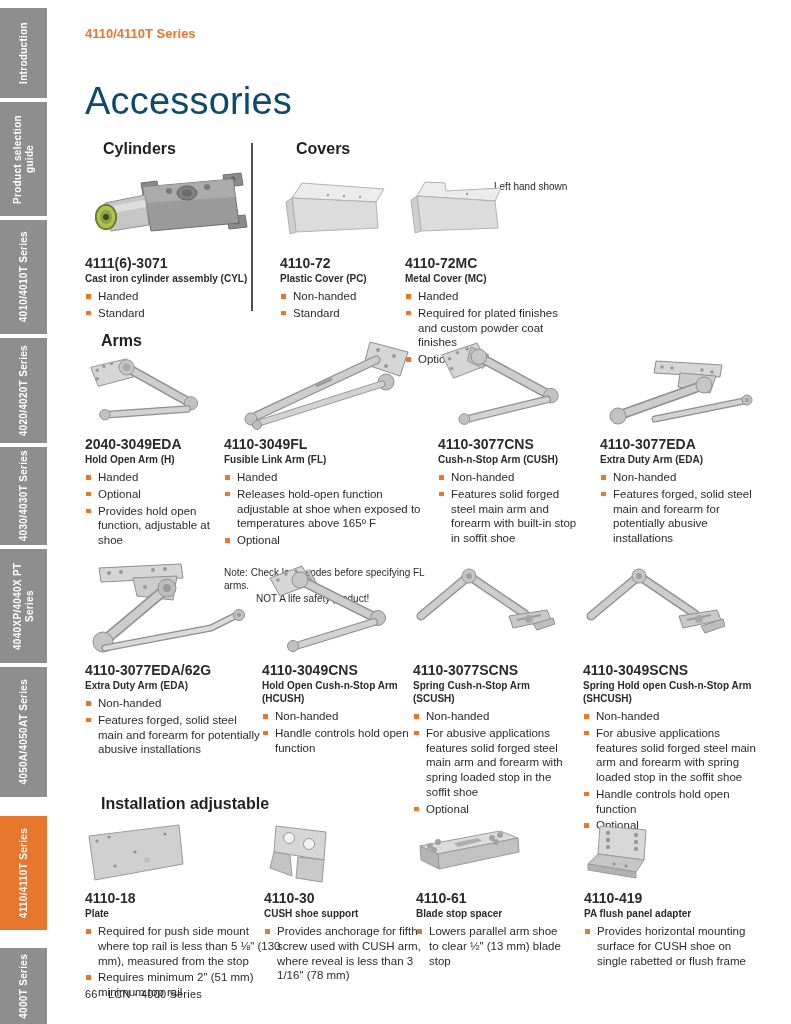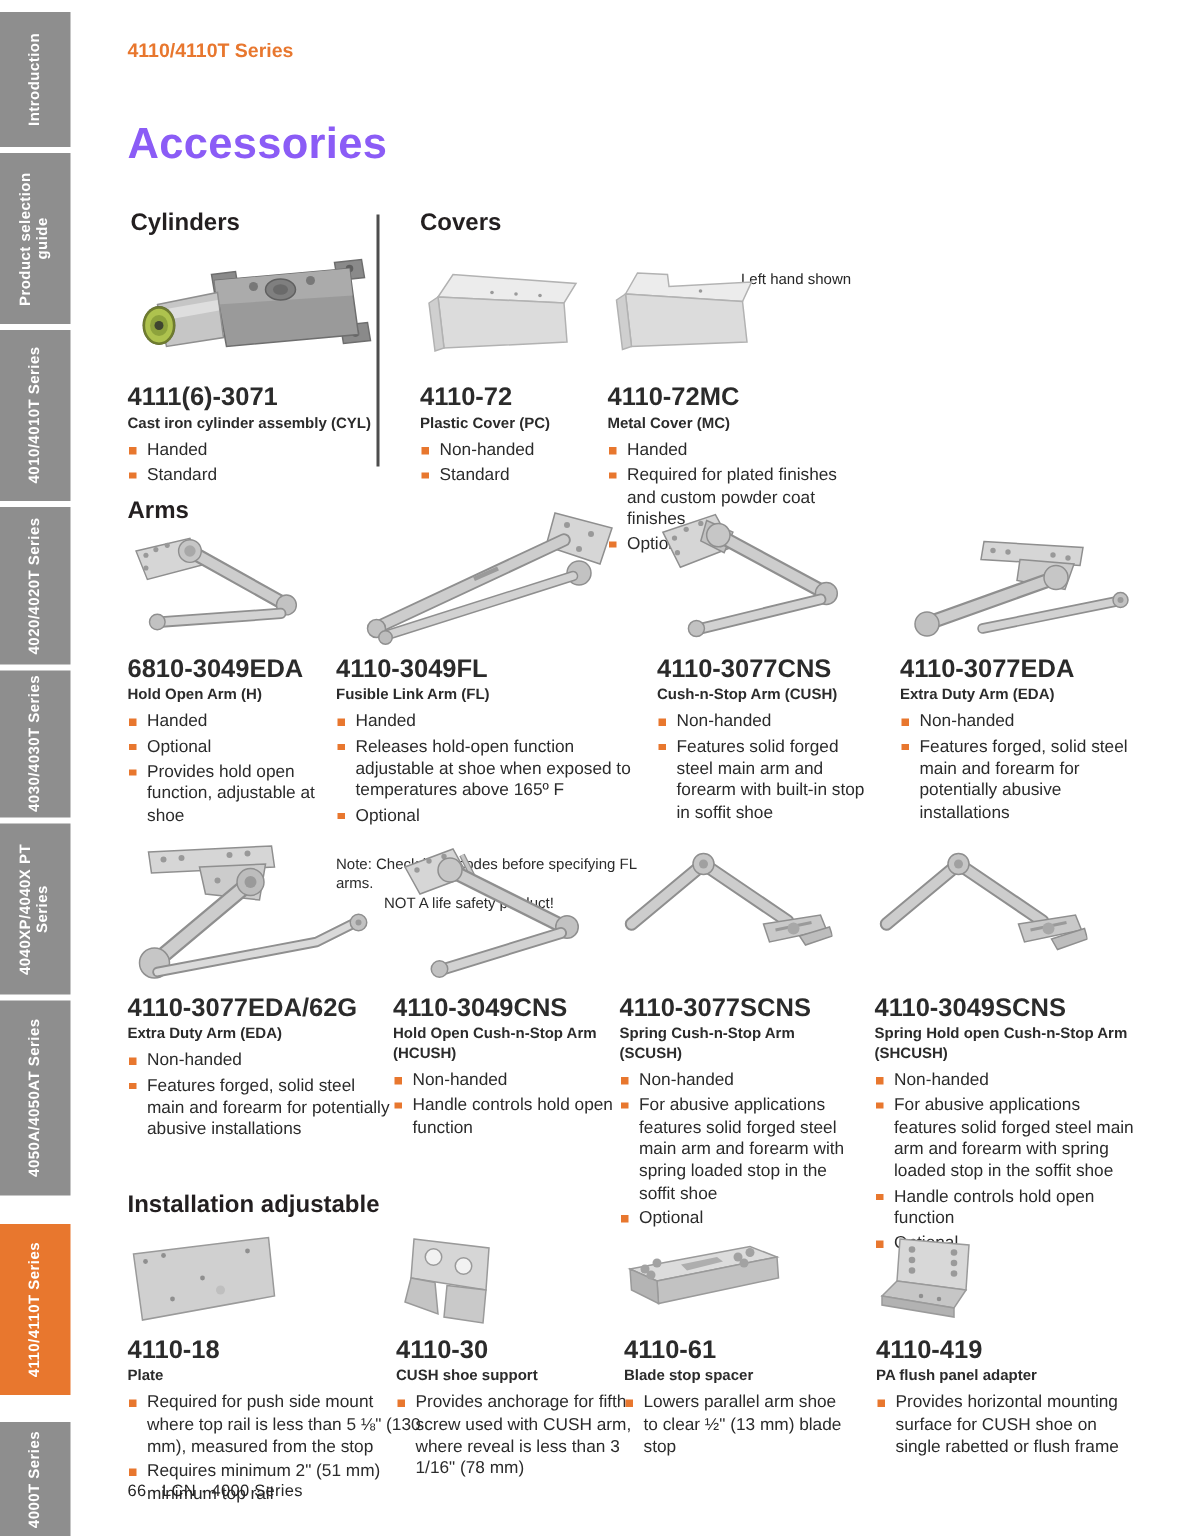--- a/index.html
+++ b/index.html
@@ -11,36 +11,36 @@
   .tab { position:absolute; left:0; width:47px; background:#8E8E8E;
          display:flex; align-items:center; justify-content:center; }
   .tab span { writing-mode:vertical-rl; transform:rotate(180deg);
               color:#fff; font-size:10px; font-weight:bold; line-height:11.5px;
               letter-spacing:.3px; text-align:center; }
   .tab.active { background:#E8772E; }
 
   
   .series-label { position:absolute; left:85px; top:26px; font-size:13px;
                   font-weight:bold; color:#E8772E; }
-  .page-title { position:absolute; left:85px; top:80px; font-size:29px;
-                color:#8b5cf6; font-weight:700; letter-spacing:.2px; }
+  .page-title { position:absolute; left:85px; top:80px; font-size:38px;
+                color:#0c4a6e; font-weight:400; letter-spacing:.2px; }
 
   
-  .sec { position:absolute; font-size:16px; font-weight:bold; color:#231F20; }
+  .sec { position:absolute; font-size:16px; font-weight:bold; color:#231F20;margin-left:16px; }
 
   .vdivider { position:absolute; left:251px; top:143px; width:2px; height:168px;
               background:#4d4d4d; }
 
   .annotation { position:absolute; left:494px; top:181px; font-size:10px; color:#262626; }
 
   
   .card { position:absolute; font-size:11.5px; line-height:1.28; color:#2b2b2b; }
   .imgbox { display:flex; align-items:flex-end; margin-bottom:5px; overflow:visible; }
   .imgbox.center { align-items:center; }
-  .model { font-weight:bold; font-size:17px; line-height:1.3; }
+  .model { font-weight:bold; font-size:14px; line-height:1.3; }
   .pname { font-weight:bold; font-size:10px; line-height:1.3; margin-bottom:4px; }
   ul.bullets { list-style:none; }
   ul.bullets li { position:relative; padding-left:13px; margin-bottom:2px; }
   ul.bullets li::before { content:""; position:absolute; left:1px; top:5px;
                           width:4.5px; height:4.5px; background:#E8772E; }
   .note { font-size:10px; line-height:1.3; margin-top:18px; }
   .note-l2 { padding-left:32px; }
 
   .footer { position:absolute; left:85px; top:988px; font-size:11px; color:#262626;
             letter-spacing:.2px; }
@@ -170,21 +170,21 @@
         <line x1="44" y1="14" x2="112" y2="52" stroke="#8f8f8f" stroke-width="10" stroke-linecap="round"></line>
         <line x1="44" y1="14" x2="112" y2="52" stroke="#cdcdcd" stroke-width="7" stroke-linecap="round"></line>
         <circle cx="44" cy="14" r="8" fill="#c6c6c6" stroke="#8f8f8f"></circle>
         <circle cx="44" cy="14" r="4" fill="#a8a8a8"></circle>
         <circle cx="112" cy="52" r="7" fill="#c2c2c2" stroke="#8f8f8f"></circle>
         <line x1="108" y1="58" x2="24" y2="64" stroke="#8f8f8f" stroke-width="8" stroke-linecap="round"></line>
         <line x1="108" y1="58" x2="24" y2="64" stroke="#d2d2d2" stroke-width="5.5" stroke-linecap="round"></line>
         <circle cx="21" cy="64" r="5.5" fill="#c2c2c2" stroke="#8f8f8f"></circle>
       </svg>
     </div>
-    <div class="model">6810-3049EDA</div>
+    <div class="model">2040-3049EDA</div>
     <div class="pname">Hold Open Arm (H)</div>
     <ul class="bullets">
         <li>Handed</li>
         <li>Optional</li>
         <li>Provides hold open function, adjustable at shoe</li>
       </ul>
   </div>
 
   <div class="card" style="left:224px;top:352px;width:202px">
     <div class="imgbox" style="height:78px">

